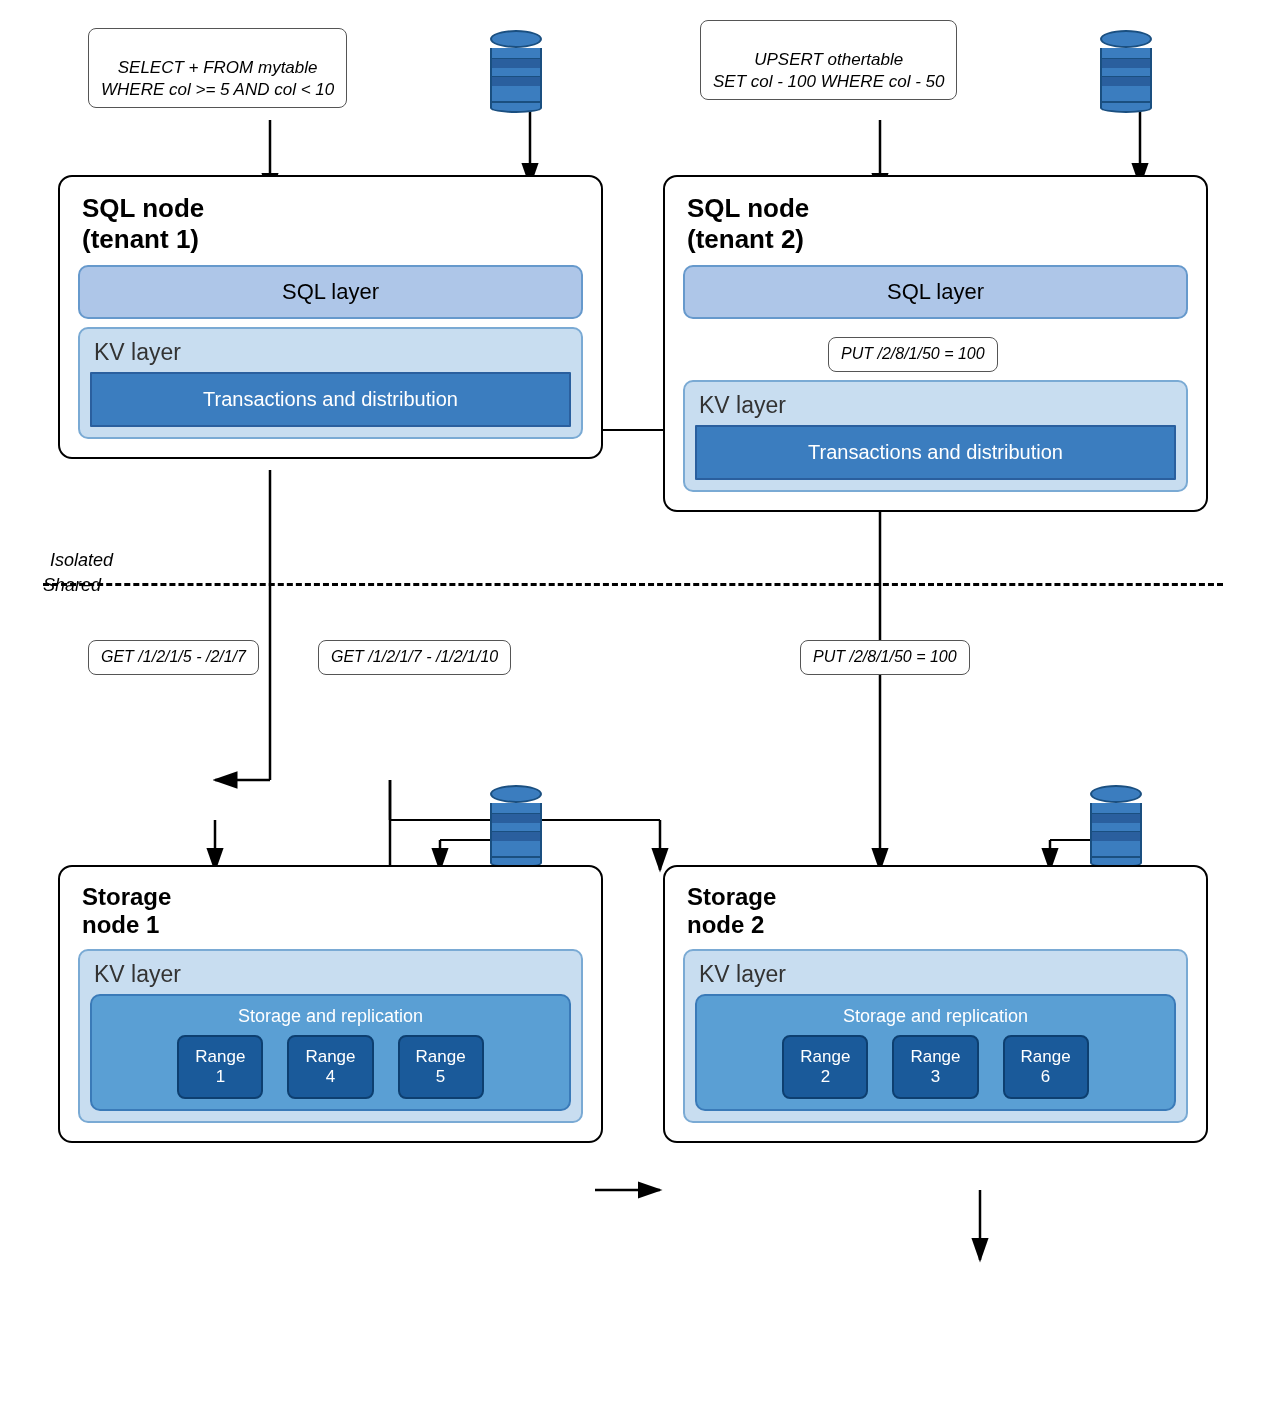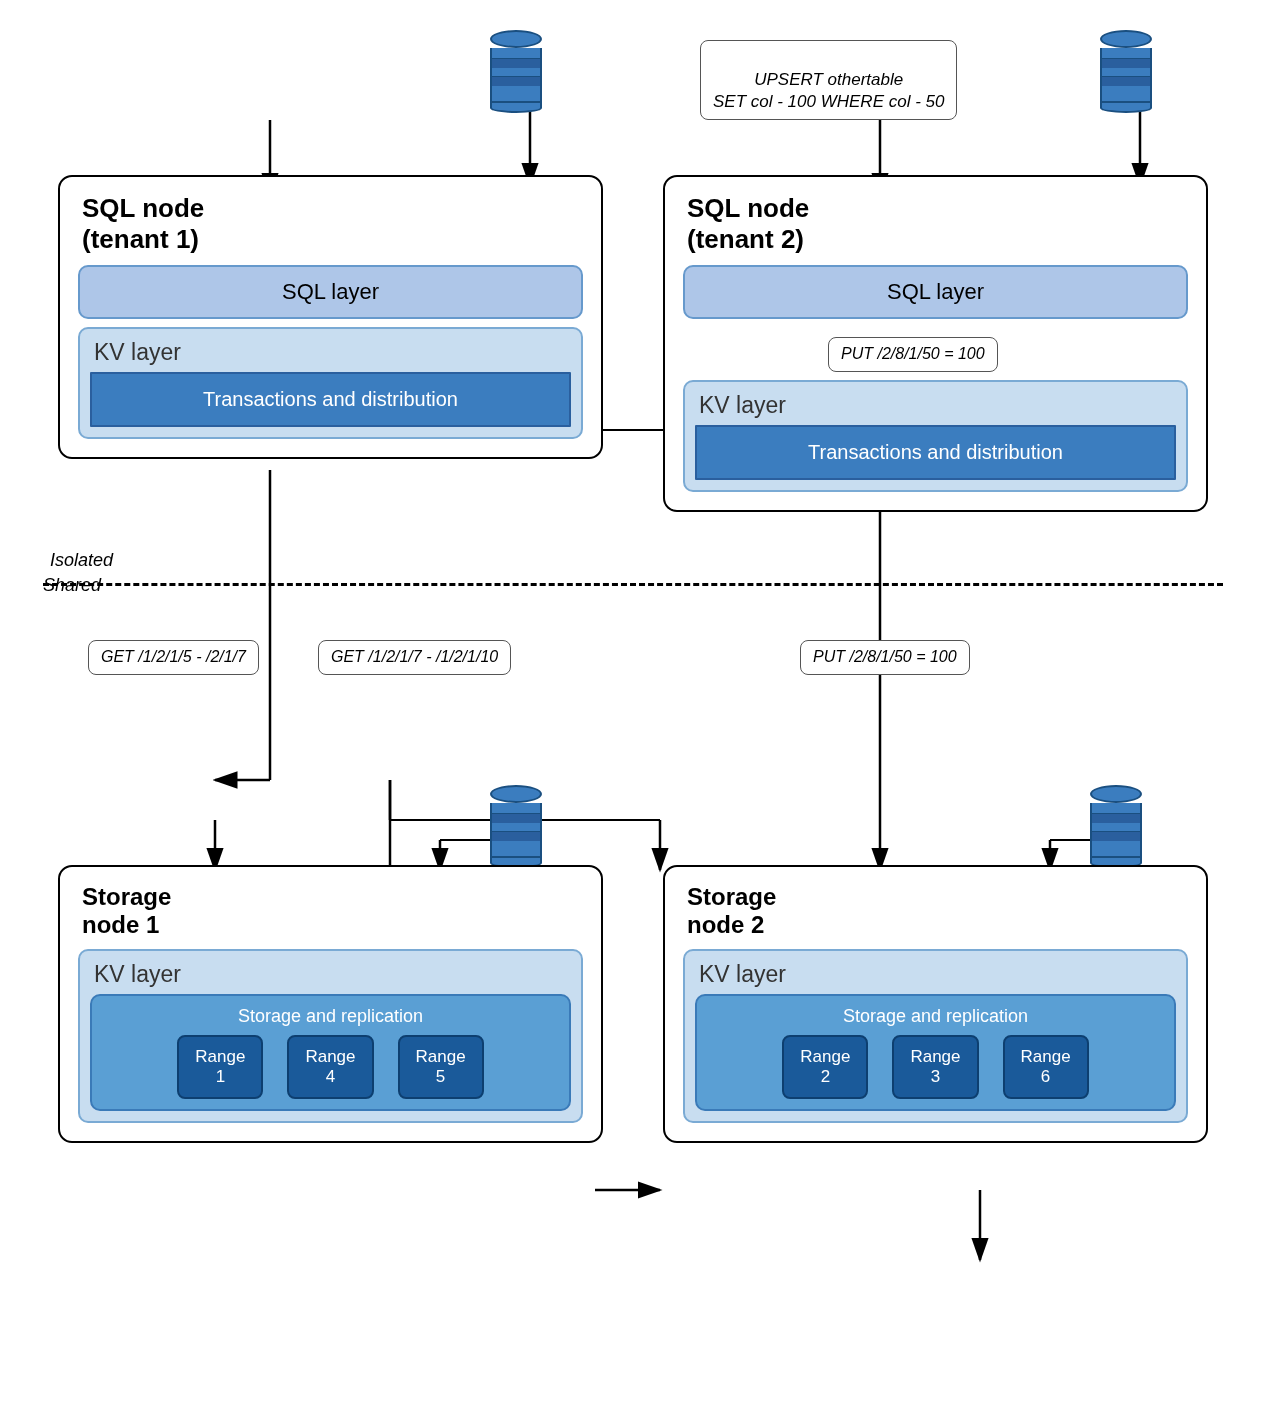--- a/index.html
+++ b/index.html
@@ -260,22 +260,26 @@
     <line x1="530" y1="85" x2="530" y2="185" stroke="#000" stroke-width="2.5" marker-end="url(#arrow)"></line>
     <line x1="1140" y1="85" x2="1140" y2="185" stroke="#000" stroke-width="2.5" marker-end="url(#arrow)"></line>
 
     <line x1="530" y1="840" x2="440" y2="840" stroke="#000" stroke-width="2"></line>
     <line x1="440" y1="840" x2="440" y2="870" stroke="#000" stroke-width="2.5" marker-end="url(#arrow)"></line>
 
     <line x1="1130" y1="840" x2="1050" y2="840" stroke="#000" stroke-width="2"></line>
     <line x1="1050" y1="840" x2="1050" y2="870" stroke="#000" stroke-width="2.5" marker-end="url(#arrow)"></line>
   </svg>
 
-
-  <div class="query-label" style="left:700px; top:40px; white-space:pre-line;">
+  <div class="query-label" style="left:88px; top:28px; white-space:pre-line;">
+    <span>SELECT + FROM mytable
+WHERE col &gt;= 5 AND col &lt; 10</span>
+  </div>
+
+  <div class="query-label" style="left:700px; top:20px; white-space:pre-line;">
     <span>UPSERT othertable
 SET col - 100 WHERE col - 50</span>
   </div>
 
   <div class="db-icon" style="left:490px; top:30px;">
     <div class="db-cylinder">
       <div class="db-top"></div>
       <div class="db-body">
         <div class="db-stripe db-stripe-1"></div>
         <div class="db-stripe db-stripe-2"></div>

